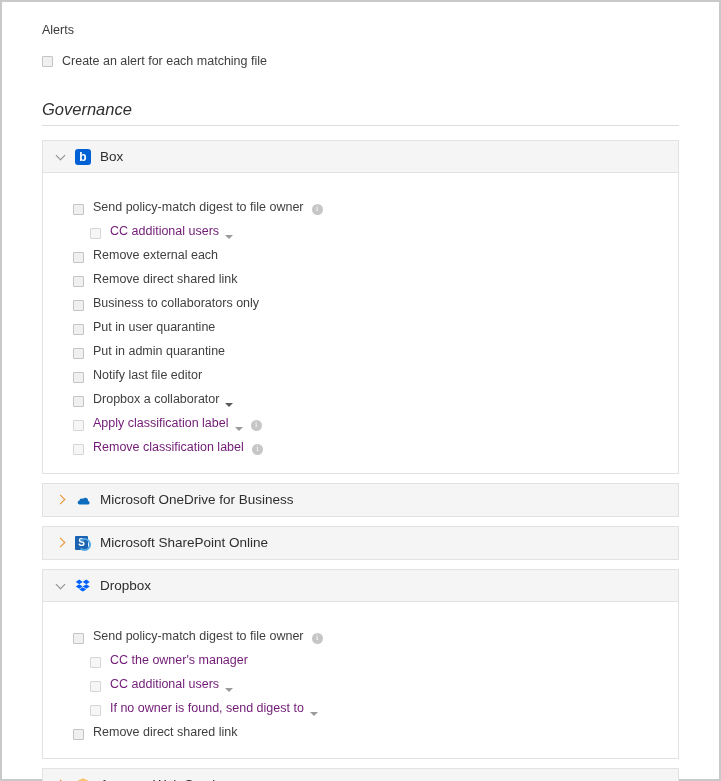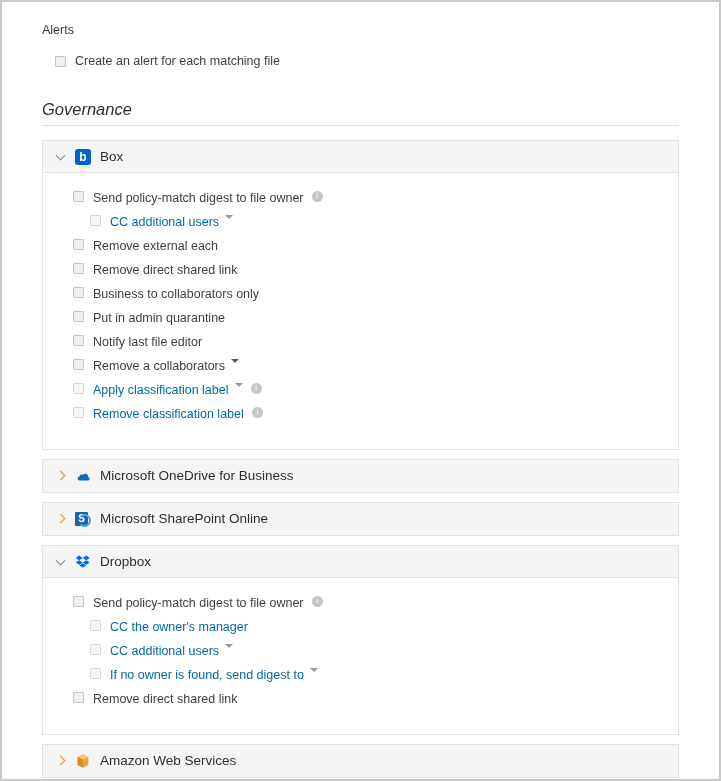--- a/index.html
+++ b/index.html
@@ -31,21 +31,20 @@
   .alerts-label {
     font-size: 12.5px;
     color: #3a3a3a;
     line-height: 16px;
     margin: 4px 0 0 0;
   }
   .alert-row {
     display: flex;
     align-items: center;
     margin-top: 16px;
-    margin-left: 13px;
   }
 
   
   .cb {
     box-sizing: border-box;
     width: 11px;
     height: 11px;
     min-width: 11px;
     border: 1px solid #c4c4c4;
     background: #f0f0f0;
@@ -57,21 +56,21 @@
     border-color: #d6d6d6;
     background: #f6f6f6;
   }
 
   .opt-text {
     font-size: 12.5px;
     color: #3f3f3f;
     line-height: 15px;
     white-space: nowrap;
   }
-  .opt-text.dim { color: #0369a1; }
+  .opt-text.dim { color: #701a75; }
 
   
   .gov-heading {
     font-size: 16.5px;
     color: #2f2f2f;
     font-weight: normal;
     margin: 30px 0 0 0;
     padding: 0 0 6px 0;
     line-height: 20px;
     font-style: italic;
@@ -137,21 +136,21 @@
     transform: rotate(-45deg);
     left: 2px;
     top: 2px;
   }
 
   .panel-body {
     padding: 18px 0 18px 0;
   }
   .row {
     display: flex;
-    align-items: flex-start;
+    align-items: flex-end;
     height: 24px;
     padding-left: 30px;
   }
   .row.indent { padding-left: 47px; }
 
   
   .info {
     width: 11px;
     height: 11px;
     min-width: 11px;
@@ -286,29 +285,33 @@
               <div class="row">
                 <span class="cb"></span>
                 <span class="opt-text">Remove direct shared link</span>
               </div>
               <div class="row">
                 <span class="cb"></span>
                 <span class="opt-text">Business to collaborators only</span>
               </div>
               <div class="row">
                 <span class="cb"></span>
+                <span class="opt-text">Put in user quarantine</span>
+              </div>
+              <div class="row">
+                <span class="cb"></span>
                 <span class="opt-text">Put in admin quarantine</span>
               </div>
               <div class="row">
                 <span class="cb"></span>
                 <span class="opt-text">Notify last file editor</span>
               </div>
               <div class="row">
                 <span class="cb"></span>
-                <span class="opt-text">Remove a collaborators</span>
+                <span class="opt-text">Dropbox a collaborator</span>
                 <span class="caret"></span>
               </div>
               <div class="row">
                 <span class="cb dim"></span>
                 <span class="opt-text dim">Apply classification label</span>
                 <span class="caret dim"></span>
                 <span class="info"></span>
               </div>
               <div class="row">
                 <span class="cb dim"></span>

